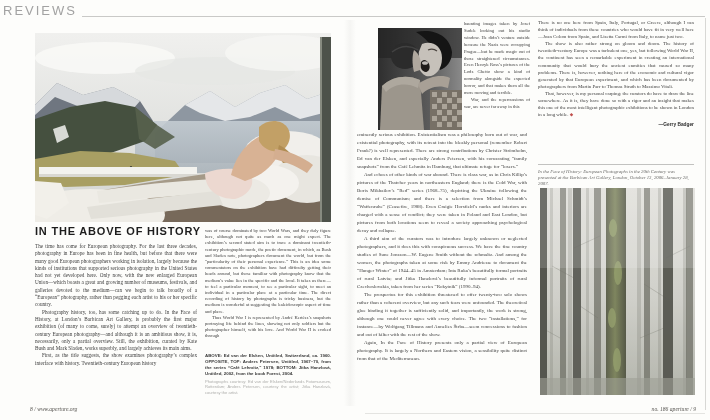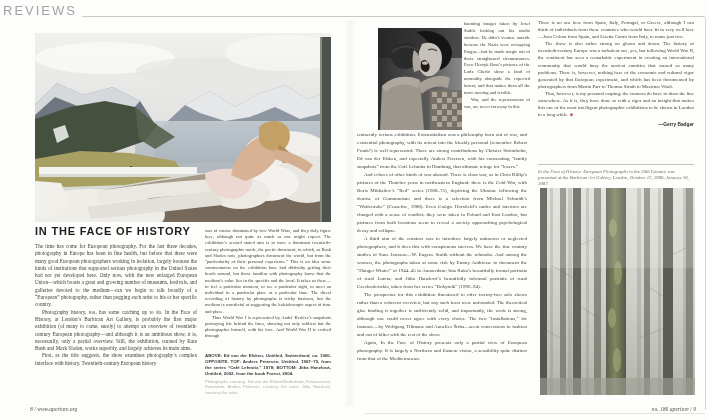--- a/index.html
+++ b/index.html
@@ -205,21 +205,21 @@
           <ellipse cx="78" cy="85" rx="4" ry="12"></ellipse>
         <ellipse cx="72" cy="130" rx="4" ry="10"></ellipse>
           <ellipse cx="77" cy="172" rx="4" ry="12"></ellipse>
       </g>
       <rect width="155" height="207" fill="#ffffff" opacity="0.12"></rect>
       <rect width="155" height="80" fill="#ffffff" opacity="0.15"></rect>
       <rect y="190" width="155" height="17" fill="#9ea096" opacity="0.6"></rect>
     </svg>
   </div>
 
-  <h1 class="title">IN THE FACE OF HISTORY</h1>
+  <h1 class="title">IN THE ABOVE OF HISTORY</h1>
 
   <div class="col col1">
     <p>The time has come for European photography. For the last three decades, photography in Europe has been in fine health, but before that there were many good European photographers working in isolation, largely because the kinds of institutions that supported serious photography in the United States had not yet developed here. Only now, with the new enlarged European Union—which boasts a great and growing number of museums, festivals, and galleries devoted to the medium—can we begin to talk broadly of a “European” photography, rather than pegging each artist to his or her specific country.</p>
     <p class="ind">Photography history, too, has some catching up to do. In the Face of History, at London’s Barbican Art Gallery, is probably the first major exhibition (of many to come, surely) to attempt an overview of twentieth-century European photography—and although it is an ambitious show, it is, necessarily, only a partial overview. Still, the exhibition, curated by Kate Bush and Mark Sladen, works superbly, and largely achieves its main aims.</p>
     <p class="ind">First, as the title suggests, the show examines photography’s complex interface with history. Twentieth-century European history</p>
   </div>
 
   <div class="col col2">
     <p>was of course dominated by two World Wars, and they duly figure here, although not quite as much as one might expect. The exhibition’s second stated aim is to trace a dominant twentieth-century photographic mode, the poetic document, in which, as Bush and Sladen note, photographers document the world, but from the “particularity of their personal experience.” This is an idea some commentators on the exhibition have had difficulty getting their heads around, but those familiar with photography know that the medium’s value lies in the specific and the local. It takes us there—to feel a particular moment, to see a particular sight, to meet an individual in a particular place at a particular time. The direct recording of history by photographs is tricky business, but the medium is wonderful at suggesting the kaleidoscopic aspect of time and place.</p>
     <p class="ind">Thus World War I is represented by André Kertész’s snapshots portraying life behind the lines, showing not only soldiers but the photographer himself, with his love. And World War II is evoked through</p>

